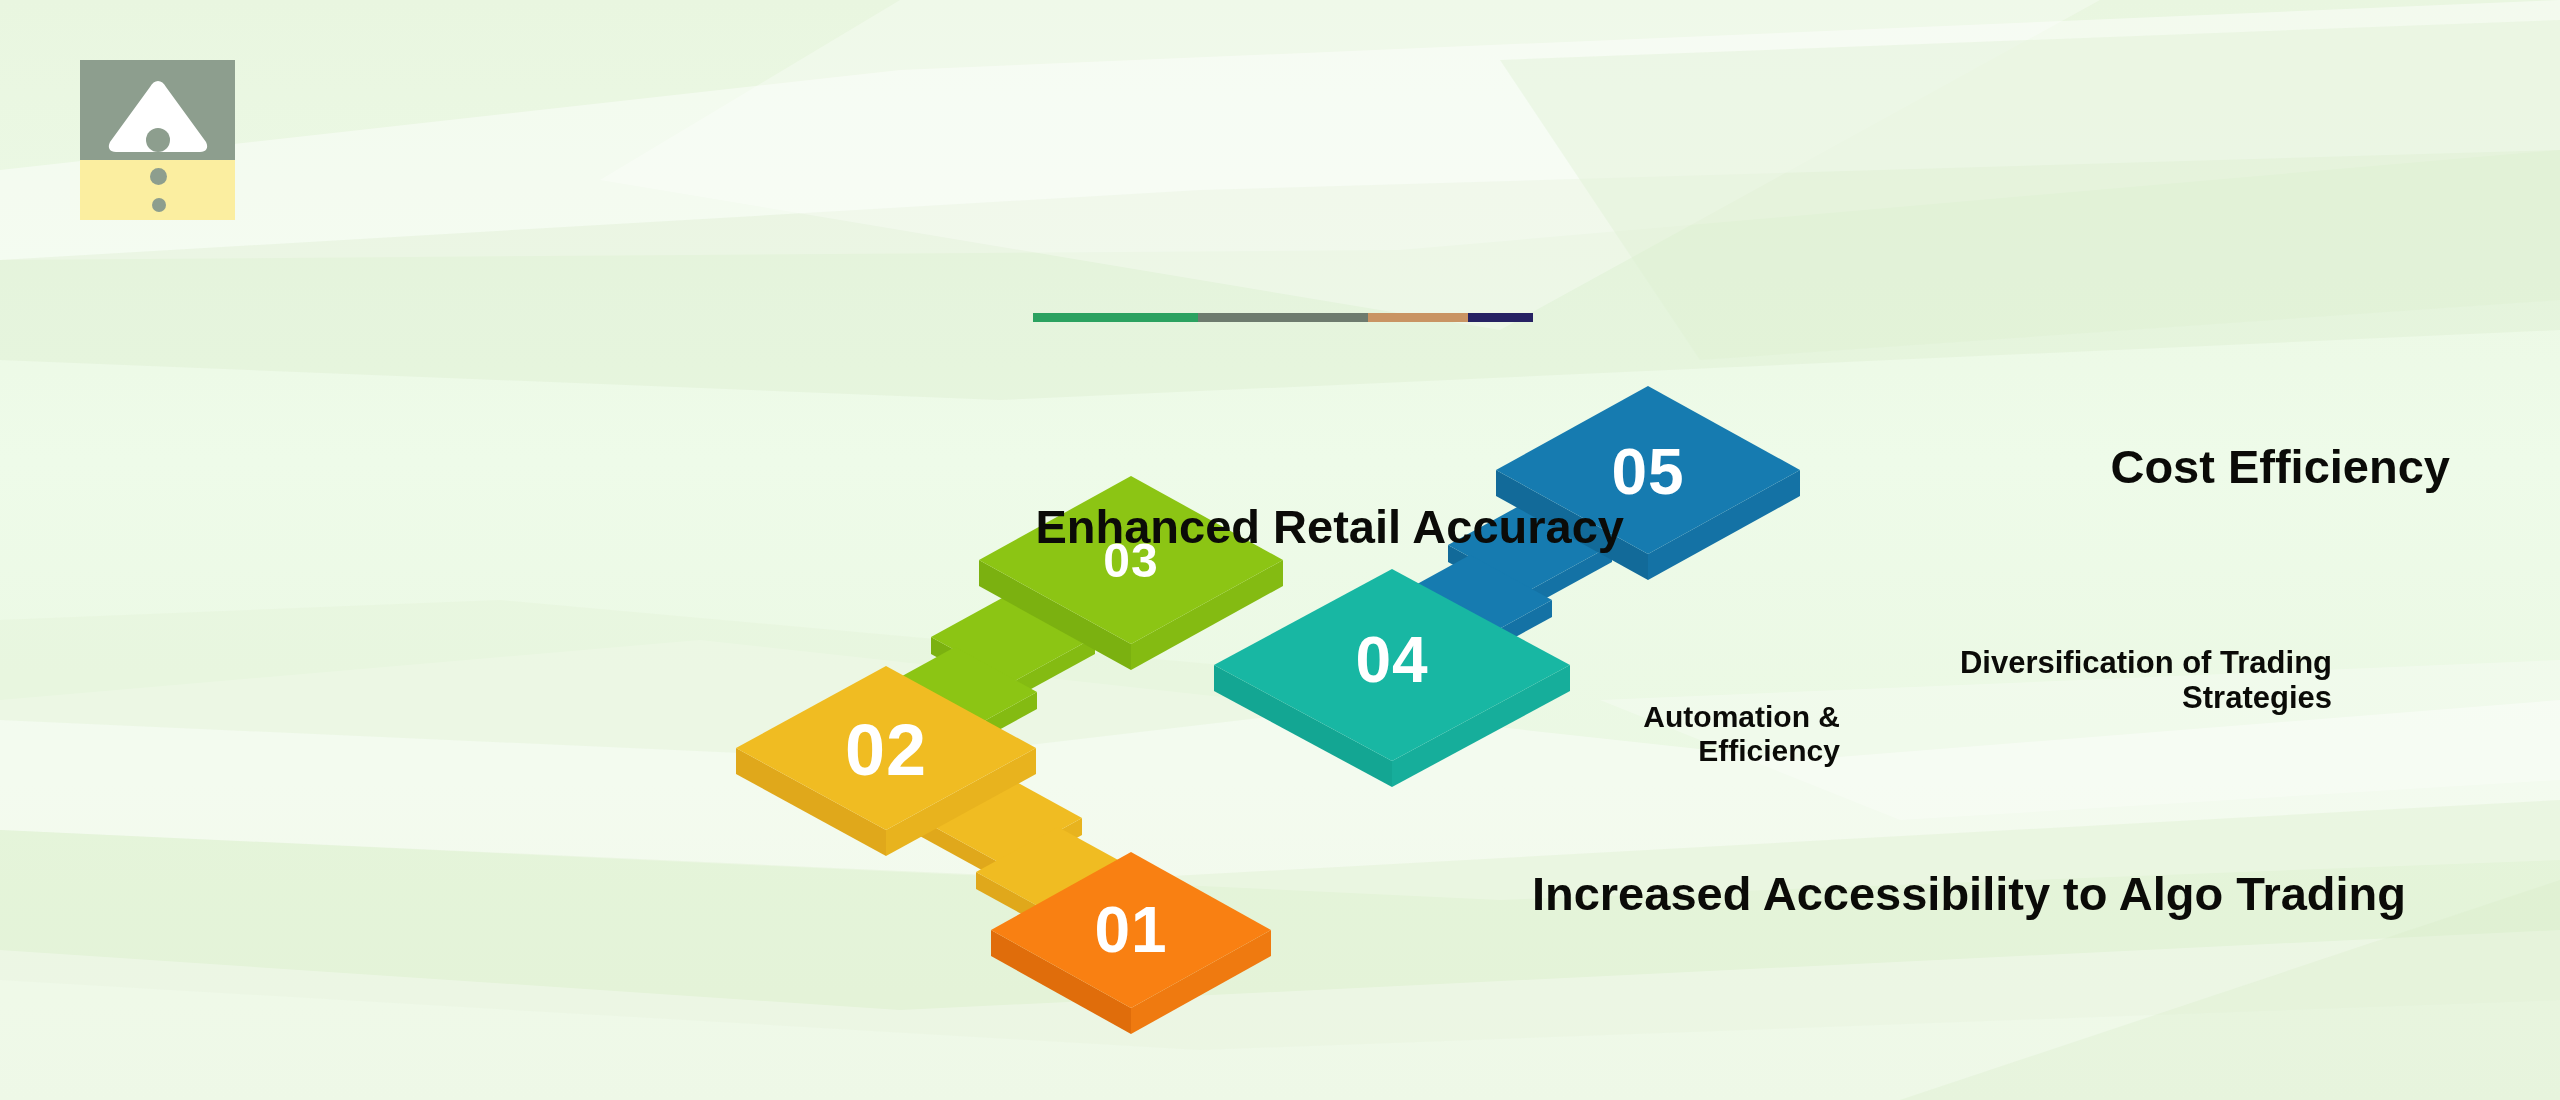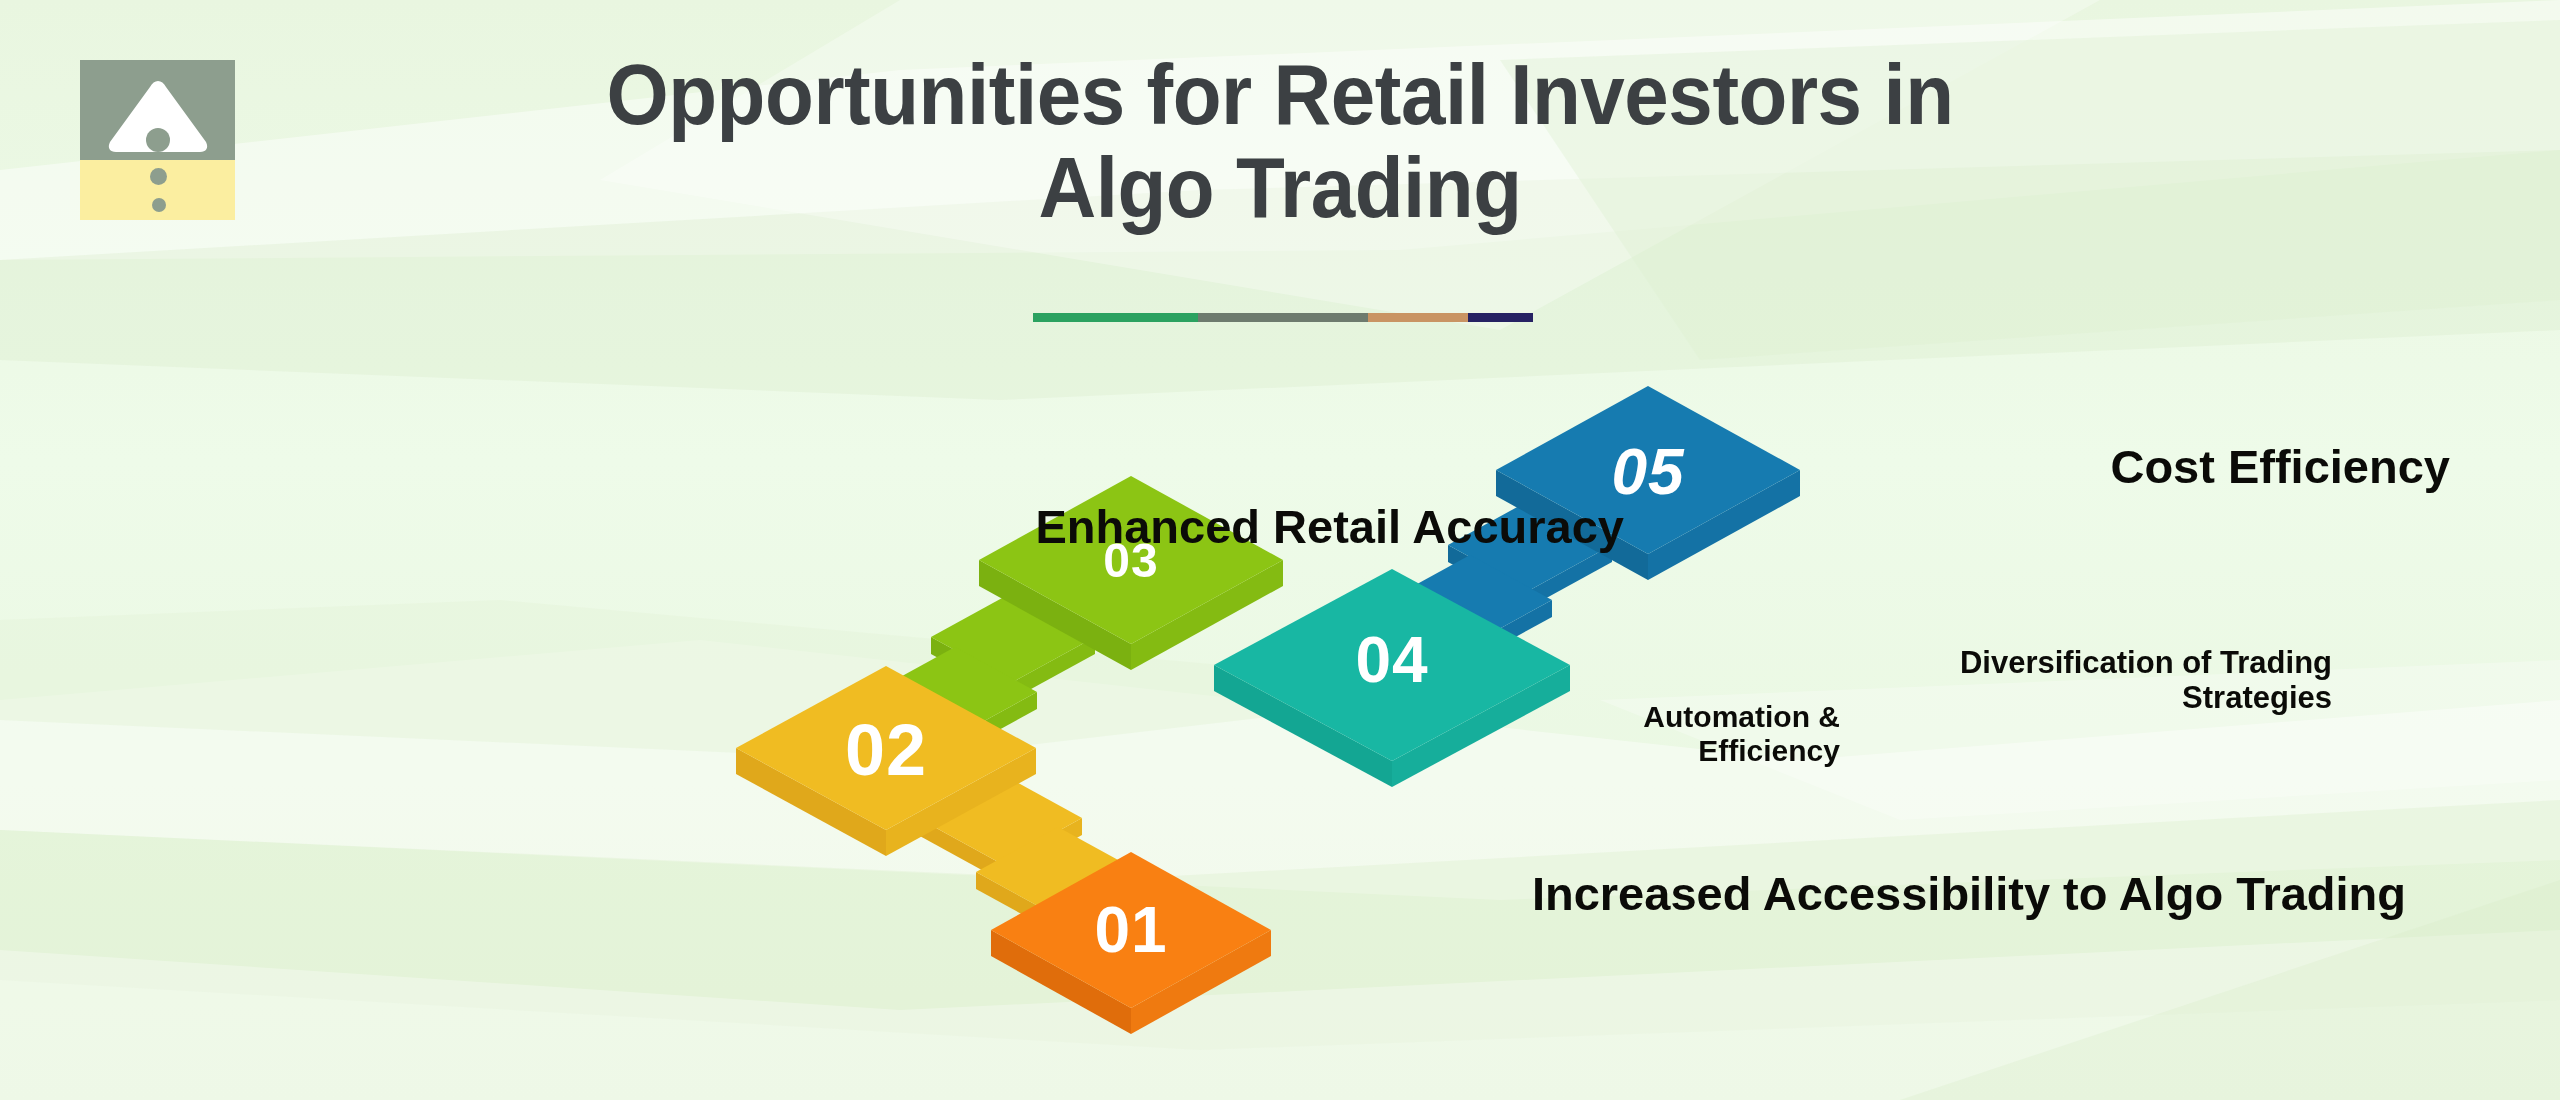--- a/index.html
+++ b/index.html
@@ -133,24 +133,20 @@
     <div class="logo-top"></div>
     <div class="logo-bottom"></div>
     <svg class="logo-tri" viewBox="0 0 104 76">
       <path d="M52 3 C55 3 58 5 60 9 L100 64 C103 70 100 74 94 74 L10 74 C4 74 1 70 4 64 L44 9 C46 5 49 3 52 3 Z" fill="#ffffff"></path>
     </svg>
     <div class="logo-dot logo-dot-a"></div>
     <div class="logo-dot logo-dot-b"></div>
     <div class="logo-dot logo-dot-c"></div>
   </div>
 
-  <div id="title-wrap">
-    <div class="title-line">Opportunities for Retail Investors in</div>
-    <div class="title-line">Algo Trading</div>
-  </div>
 
   <div id="title-rule">
       <div style="width: 33%; background: rgb(43, 162, 96);"></div>
       <div style="width: 34%; background: rgb(110, 123, 110);"></div>
       <div style="width: 20%; background: rgb(201, 148, 99);"></div>
       <div style="width: 13%; background: rgb(38, 34, 99);"></div>
     </div>
 
   <div id="steps">
     <svg width="2560" height="1100" viewBox="0 0 2560 1100">
@@ -188,21 +184,21 @@
         <polygon points="1131.0,1008.0 1271.0,930.0 1271.0,956.0 1131.0,1034.0" fill="#ef7a10"></polygon>
         <polygon points="1131.0,852.0 1271.0,930.0 1131.0,1008.0 991.0,930.0" fill="#f98012"></polygon>
       </svg>
   </div>
 
   <div id="overlay">
       <div class="num" style="left: 1131px; top: 930px; font-size: 64px; text-align: center;">01</div>
       <div class="num" style="left: 886px; top: 750px; font-size: 72px;">02</div>
       <div class="num" style="left: 1131px; top: 560px; font-size: 48px;">03</div>
       <div class="num" style="left: 1392px; top: 660px; font-size: 64px;">04</div>
-      <div class="num" style="left: 1648px; top: 472px; font-size: 64px; font-style: italic;">05</div>
+      <div class="num" style="left: 1648px; top: 472px; font-size: 64px;">05</div>
       <div class="label l" style="left: 1306px; top: 867px; font-size: 47px; width: 1100px;">Increased Accessibility to Algo Trading</div>
       <div class="label r" style="right: 720px; top: 700px; font-size: 30px; width: 560px;">Automation &amp;
 Efficiency</div>
       <div class="label r" style="right: 936px; top: 500px; font-size: 47px; width: 760px;">Enhanced Retail Accuracy</div>
       <div class="label l" style="left: 1572px; top: 645px; font-size: 31px; width: 760px;">Diversification of Trading
 Strategies</div>
       <div class="label l" style="left: 1830px; top: 440px; font-size: 47px; width: 620px;">Cost Efficiency</div>
     </div>
 
 </div>

